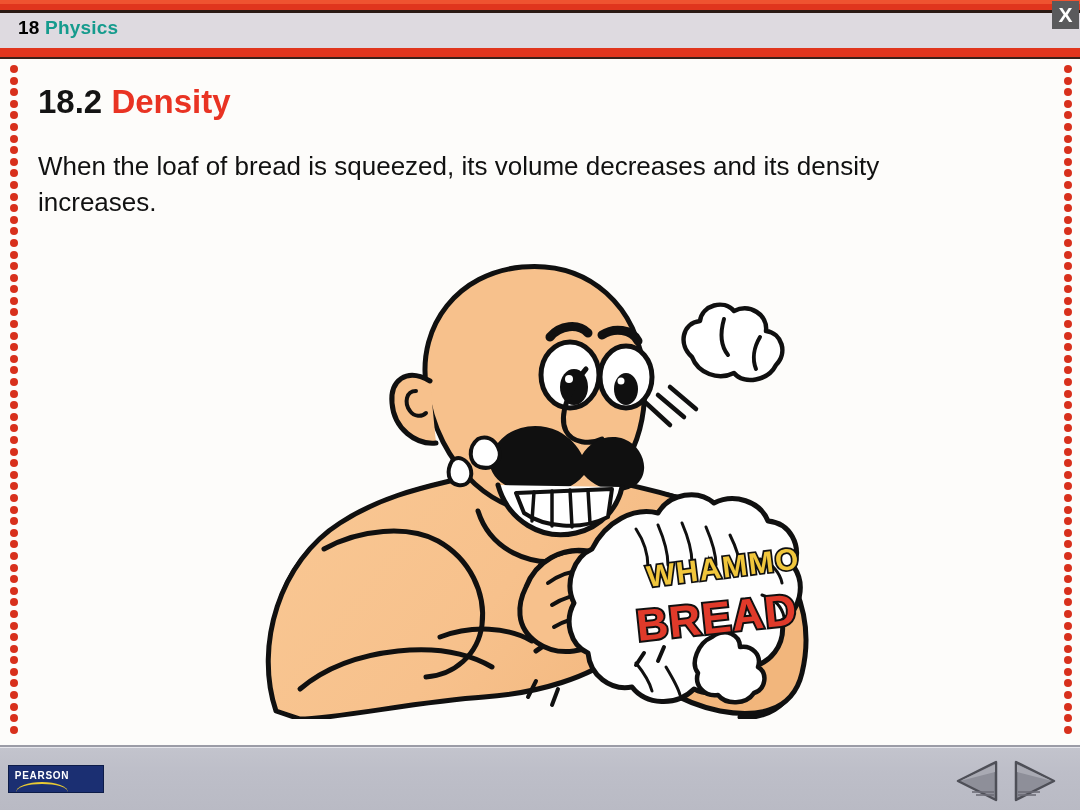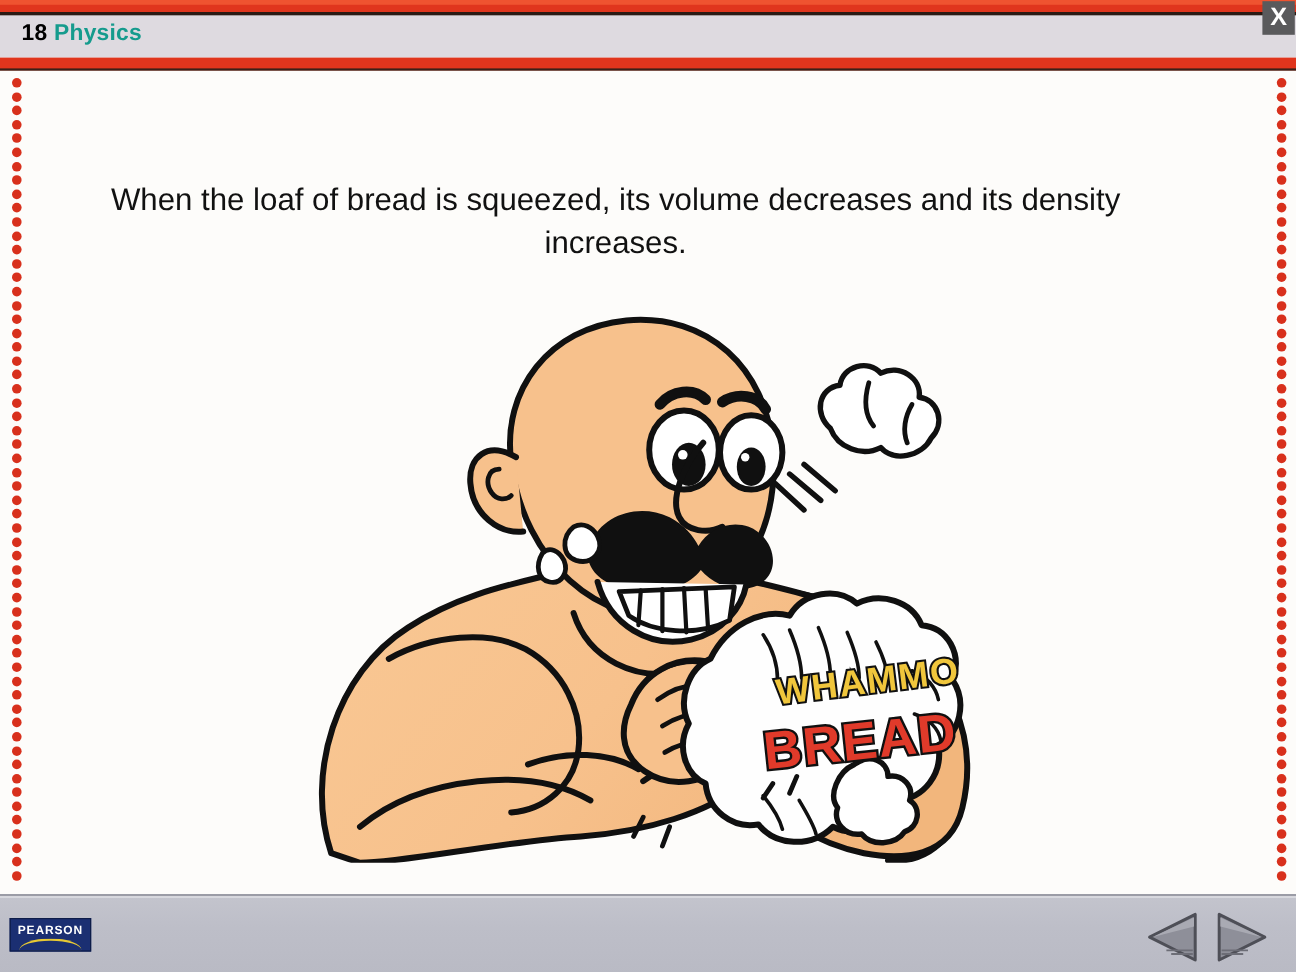--- a/index.html
+++ b/index.html
@@ -146,21 +146,20 @@
   .title-num { color: #141414; }
   .title-text { color: #e93323; }
 
   .slide-body {
     position: absolute;
     left: 38px; top: 90px;
     width: 950px;
     font-size: 26px;
     color: #111111;
     line-height: 1.38;
-    text-align: center;
   }
 
   .figure-wrap {
     position: absolute;
     left: 240px; top: 190px;
     width: 620px; height: 470px;
   }
   .figure-wrap svg { display: block; }
 
   
@@ -176,20 +175,21 @@
     left: 0; top: 0;
     width: 1080px; height: 1px;
     background: #e6e6ec;
   }
   .pearson-logo {
     position: absolute;
     left: 8px; top: 18px;
     width: 66px; height: 26px;
     background: #1b2f72;
     border: 1px solid #0d1c48;
+    padding-left: 28px;
   }
   .pearson-text {
     position: absolute;
     left: 0; top: 4px;
     width: 66px;
     text-align: center;
     color: #ffffff;
     font-size: 10px;
     font-weight: bold;
     letter-spacing: 0.7px;
@@ -356,20 +356,24 @@
         <div class="dot" style="background: rgb(216, 48, 28);"></div>
         <div class="dot" style="background: rgb(216, 48, 28);"></div>
         <div class="dot" style="background: rgb(216, 48, 28);"></div>
         <div class="dot" style="background: rgb(216, 48, 28);"></div>
         <div class="dot" style="background: rgb(216, 48, 28);"></div>
         <div class="dot" style="background: rgb(216, 48, 28);"></div>
         <div class="dot" style="background: rgb(216, 48, 28);"></div>
         <div class="dot" style="background: rgb(216, 48, 28);"></div>
       </div>
 
+    <div class="slide-title">
+      <span class="title-num">18.2</span>
+      <span class="title-text">Density</span>
+    </div>
 
     <div class="slide-body">When the loaf of bread is squeezed, its volume decreases and its density increases.</div>
 
     <div class="figure-wrap">
       <svg width="620" height="470" viewBox="0 0 620 470" xmlns="http://www.w3.org/2000/svg">
         <defs>
           <linearGradient id="skinShade" x1="0" y1="0" x2="1" y2="0.4">
             <stop offset="0%" stop-color="#f9c894"></stop>
             <stop offset="55%" stop-color="#f7c18c"></stop>
             <stop offset="100%" stop-color="#f2b67c"></stop>

